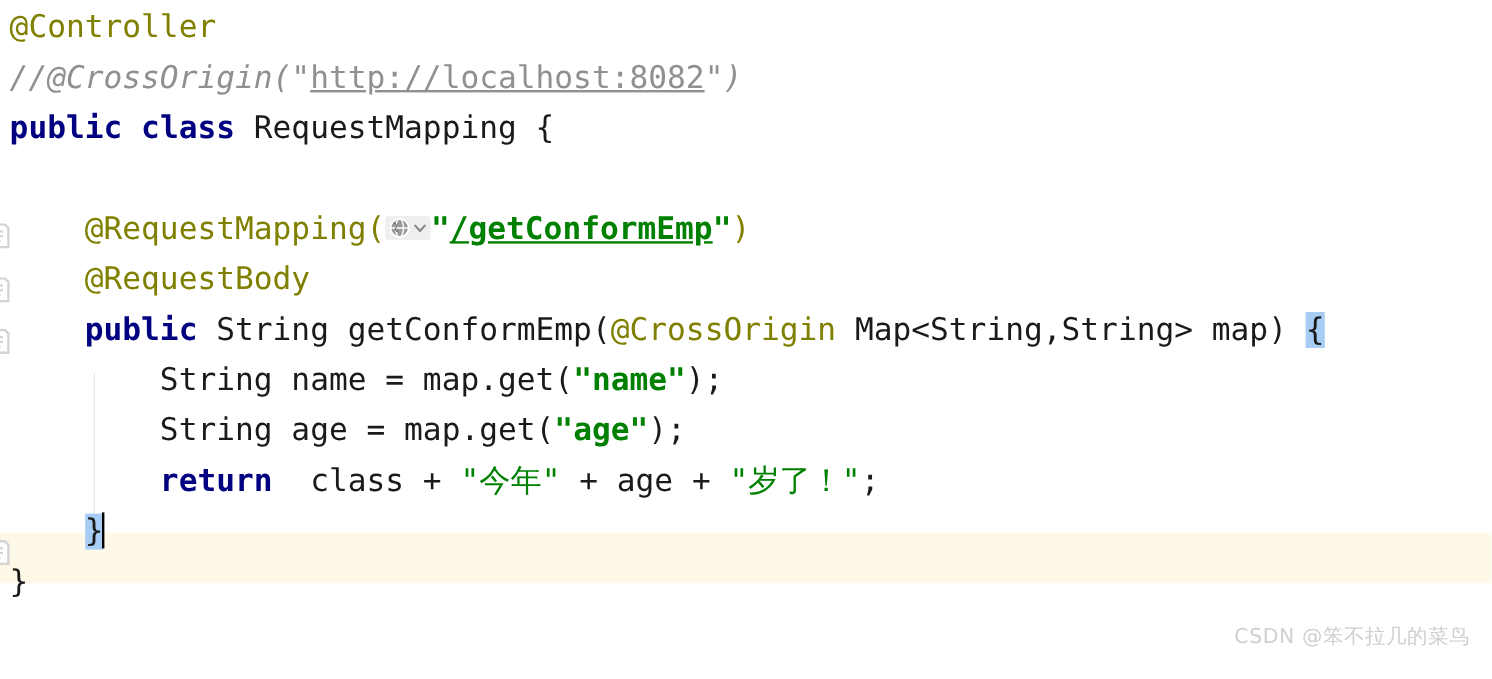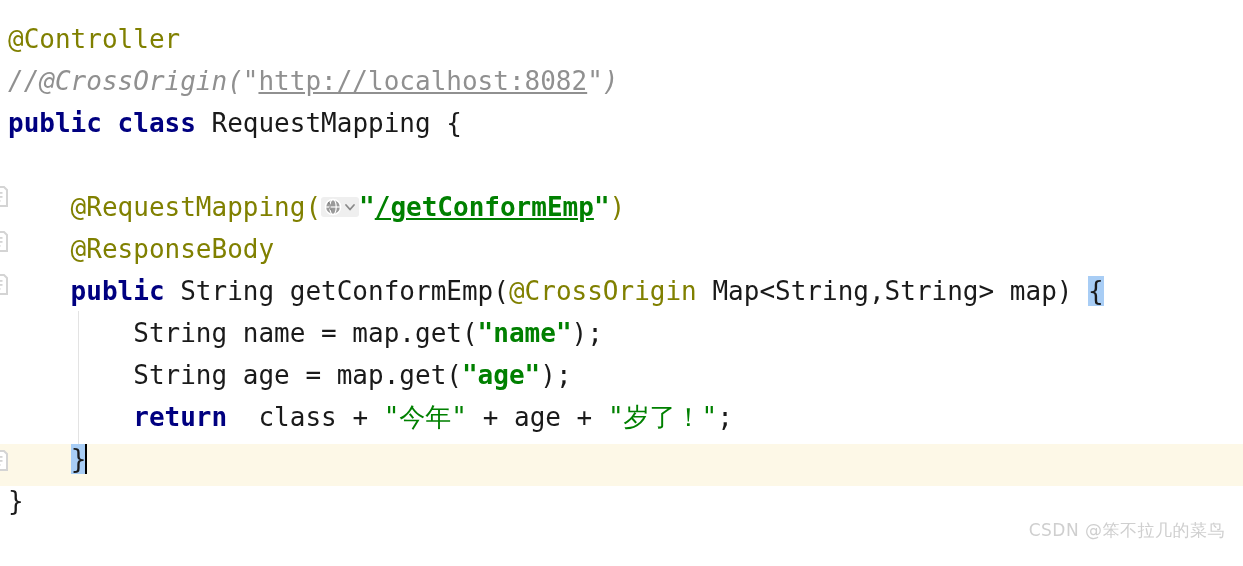--- a/index.html
+++ b/index.html
@@ -59,21 +59,21 @@
     background: #fdf8e7;
     z-index: 0;
   }
 
   
   #code {
     position: absolute;
     left: 0; top: 0;
     width: 1051px;
     z-index: 2;
-    padding-top: 18px;
+    padding-top: 2px;
     box-sizing: border-box;
   }
   .line {
     height: 42px;
     line-height: 42px;
     white-space: pre;
     font-size: 26px;
     letter-spacing: 0;
     padding-left: 8px;
     box-sizing: border-box;
@@ -191,21 +191,21 @@
       <div class="line"></div>
       <div class="line"><span class="tok-annotation">    @RequestMapping(</span><span class="inline-globe"><svg width="20" height="20" viewBox="0 0 20 20" xmlns="http://www.w3.org/2000/svg">
             <circle cx="10" cy="10" r="7.6" fill="#9a9a9a"></circle>
             <circle cx="10" cy="10" r="7.6" fill="none" stroke="#ffffff" stroke-width="1.5"></circle>
             <ellipse cx="10" cy="10" rx="3.2" ry="7.6" fill="none" stroke="#ffffff" stroke-width="1.2"></ellipse>
             <line x1="2.4" y1="10" x2="17.6" y2="10" stroke="#ffffff" stroke-width="1.2"></line>
             <path d="M5 5.5 Q8 7 7 9.5 Q6 12 8.5 13" fill="none" stroke="#6d6d6d" stroke-width="1"></path>
           </svg><svg width="14" height="20" viewBox="0 0 14 20" xmlns="http://www.w3.org/2000/svg">
             <path d="M3 8 L7 12.5 L11 8" fill="none" stroke="#8a8a8a" stroke-width="1.8" stroke-linecap="round" stroke-linejoin="round"></path>
           </svg></span><span class="tok-string">"</span><span class="tok-string-link">/getConformEmp</span><span class="tok-string">"</span><span class="tok-annotation">)</span></div>
-      <div class="line"><span class="tok-annotation">    @ResponseBody</span></div>
+      <div class="line"><span class="tok-annotation">    @RequestBody</span></div>
       <div class="line"><span class="tok-keyword">    public </span><span class="tok-plain">String getConformEmp(</span><span class="tok-annotation">@CrossOrigin</span><span class="tok-plain"> Map&lt;String,String&gt; map) </span><span class="tok-brace-match">{</span></div>
       <div class="line"><span class="tok-plain">        String name = map.get(</span><span class="tok-string">"name"</span><span class="tok-plain">);</span></div>
       <div class="line"><span class="tok-plain">        String age = map.get(</span><span class="tok-string">"age"</span><span class="tok-plain">);</span></div>
       <div class="line"><span class="tok-keyword">        return</span><span class="tok-plain">  class + </span><span class="tok-string-cjk">"今年"</span><span class="tok-plain"> + age + </span><span class="tok-string-cjk">"岁了！"</span><span class="tok-plain">;</span></div>
       <div class="line"><span class="tok-plain">    </span><span class="tok-brace-match">}</span><span class="caret"></span></div>
       <div class="line"><span class="tok-plain">}</span></div>
     </div>
 
 </div>
 

